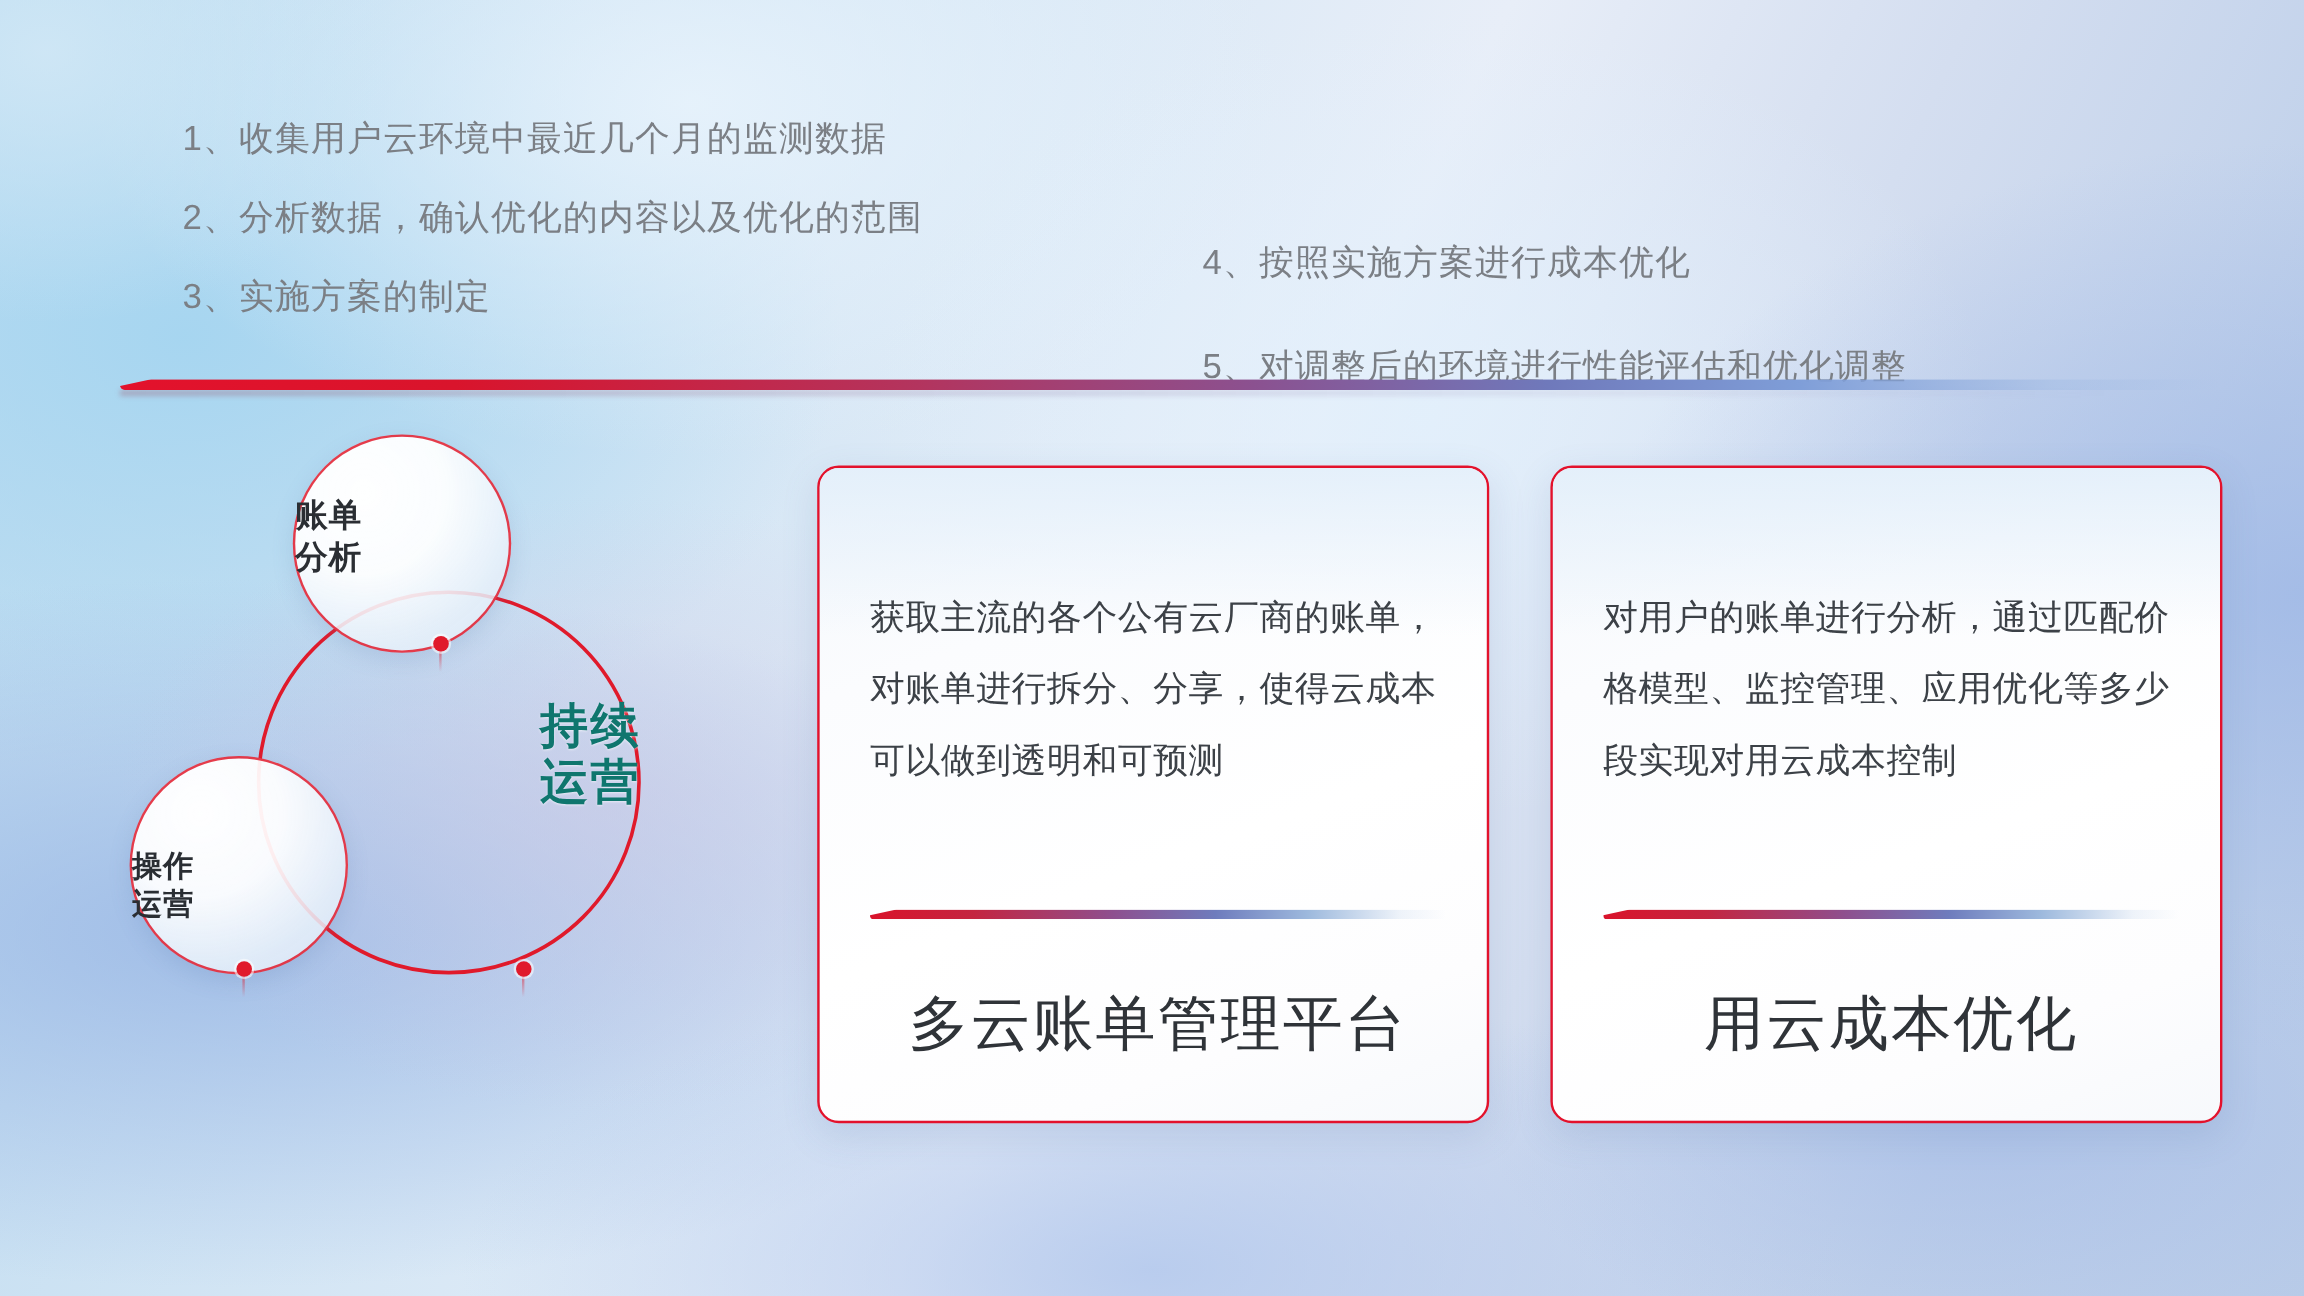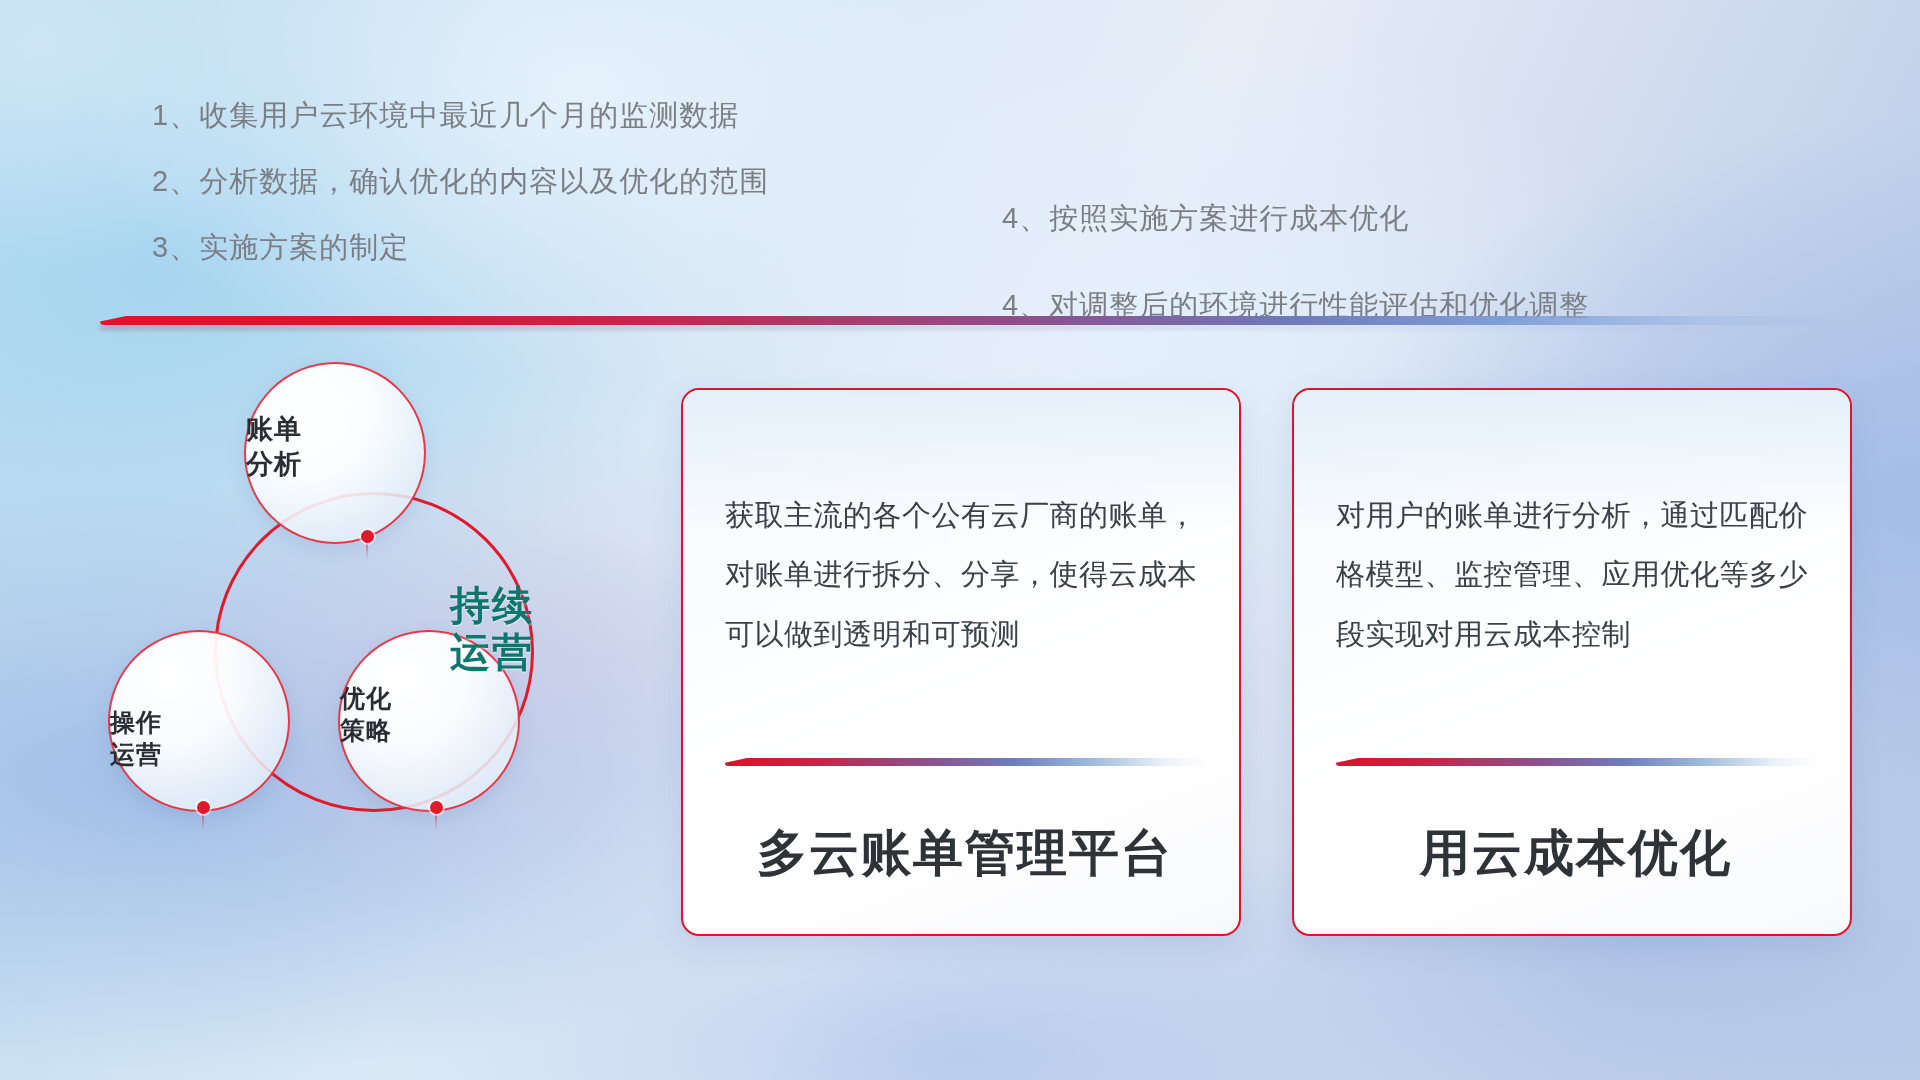--- a/index.html
+++ b/index.html
@@ -117,21 +117,21 @@
     color:#3c4147;font-size:29px;line-height:2.05;letter-spacing:.5px;
   }
   .card-divider{
     position:absolute;left:42px;right:34px;top:368px;height:8px;
     background:linear-gradient(90deg,#d9132b 0%,#c42540 18%,#8e4f8e 42%,#6e7cbd 60%,#9db9dd 76%,rgba(190,210,235,.25) 92%,rgba(190,210,235,0) 100%);
     clip-path:polygon(0 60%, 22px 0, 100% 0, 100% 100%, 0 100%);
     border-radius:0 0 3px 3px;
   }
   .card-title{
     position:absolute;left:42px;right:34px;top:430px;
-    text-align:center;color:#2f3338;font-weight:bold;
+    text-align:center;color:#2f3338;font-weight:normal;
     font-size:50px;letter-spacing:2px;
   }
 </style>
 </head>
 <body>
 
 <div id="bg">
   <div class="bgLayer b1"></div>
   <div class="bgLayer b2"></div>
   <div class="bgLayer b3"></div>
@@ -145,21 +145,21 @@
 </div>
 
 <div id="bullets">
   <div class="bullet-col" id="col-left">
     <div class="bullet-line">1、收集用户云环境中最近几个月的监测数据</div>
     <div class="bullet-line">2、分析数据，确认优化的内容以及优化的范围</div>
     <div class="bullet-line">3、实施方案的制定</div>
   </div>
   <div class="bullet-col" id="col-right">
     <div class="bullet-line">4、按照实施方案进行成本优化</div>
-    <div class="bullet-line">4、对调整后的环境进行性能评估和优化调整</div>
+    <div class="bullet-line">5、对调整后的环境进行性能评估和优化调整</div>
   </div>
 </div>
 
 <div id="rule-shadow"></div>
 <div id="rule"></div>
 
 <div id="venn">
   <div class="ring" id="ring-main"></div>
 
   <div class="lobe" id="lobe-top">
@@ -169,26 +169,20 @@
     </div>
   </div>
 
   <div class="lobe" id="lobe-bl">
     <div class="lobe-label">
       <span>操作</span><br>
       <span>运营</span>
     </div>
   </div>
 
-  <div class="lobe" id="lobe-br">
-    <div class="lobe-label">
-      <span>优化</span><br>
-      <span>策略</span>
-    </div>
-  </div>
 
   <div class="node-tail" id="tail-top"></div>
   <div class="node-tail" id="tail-bl"></div>
   <div class="node-tail" id="tail-br"></div>
   <div class="node-dot" id="dot-top"></div>
   <div class="node-dot" id="dot-bl"></div>
   <div class="node-dot" id="dot-br"></div>
 
   <div id="center-label">
     <span>持续</span><br>

